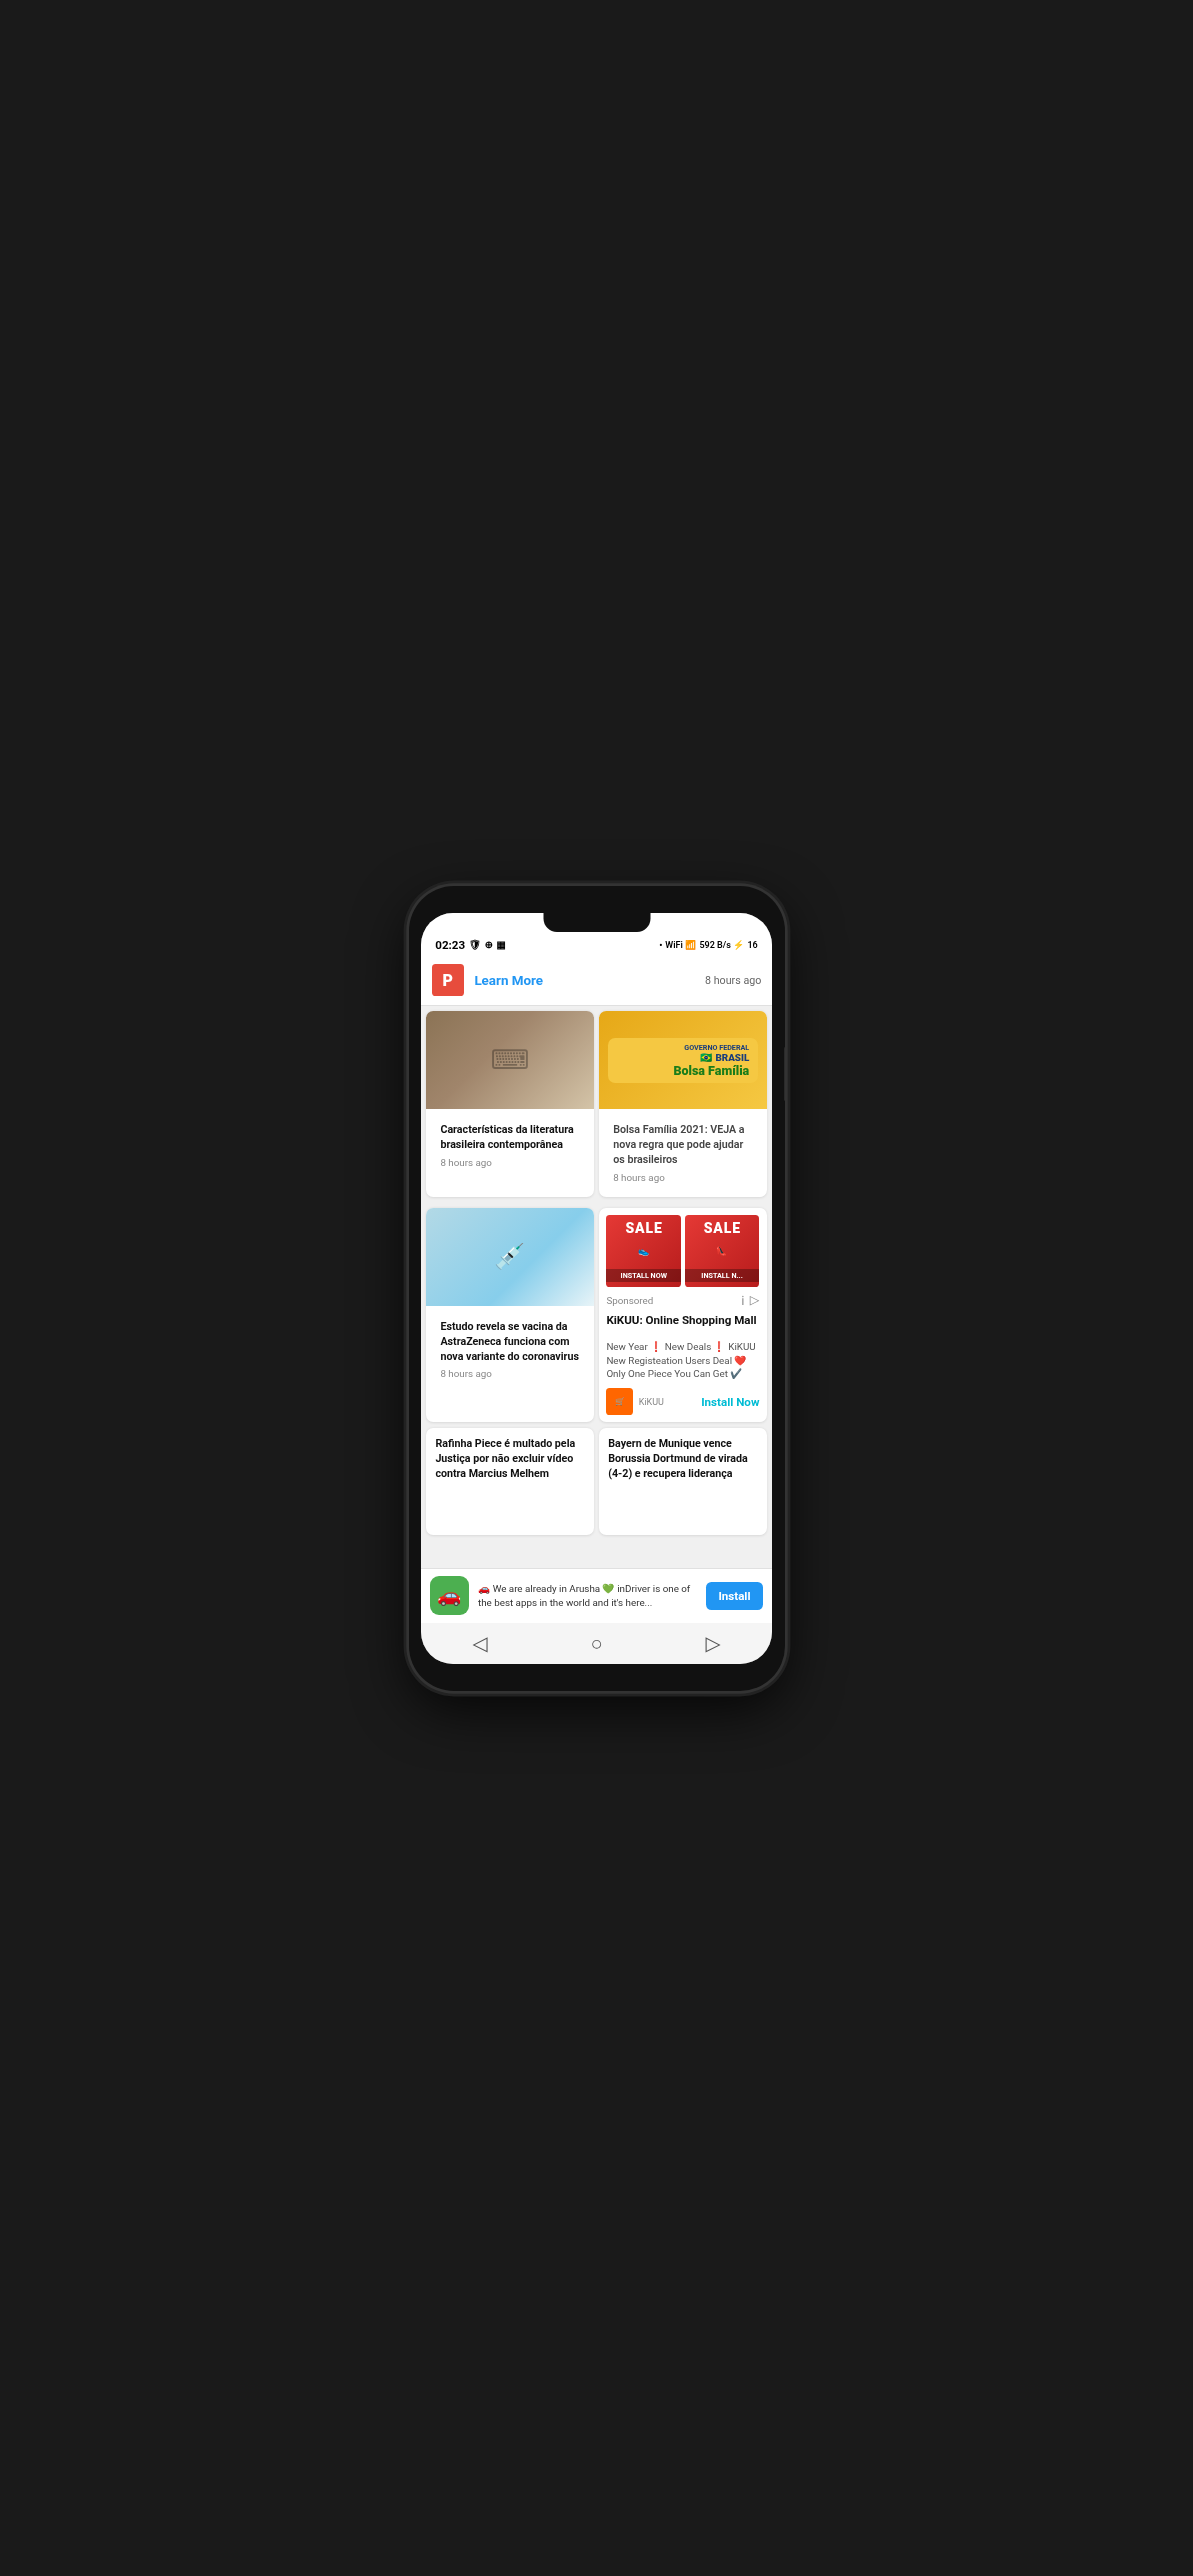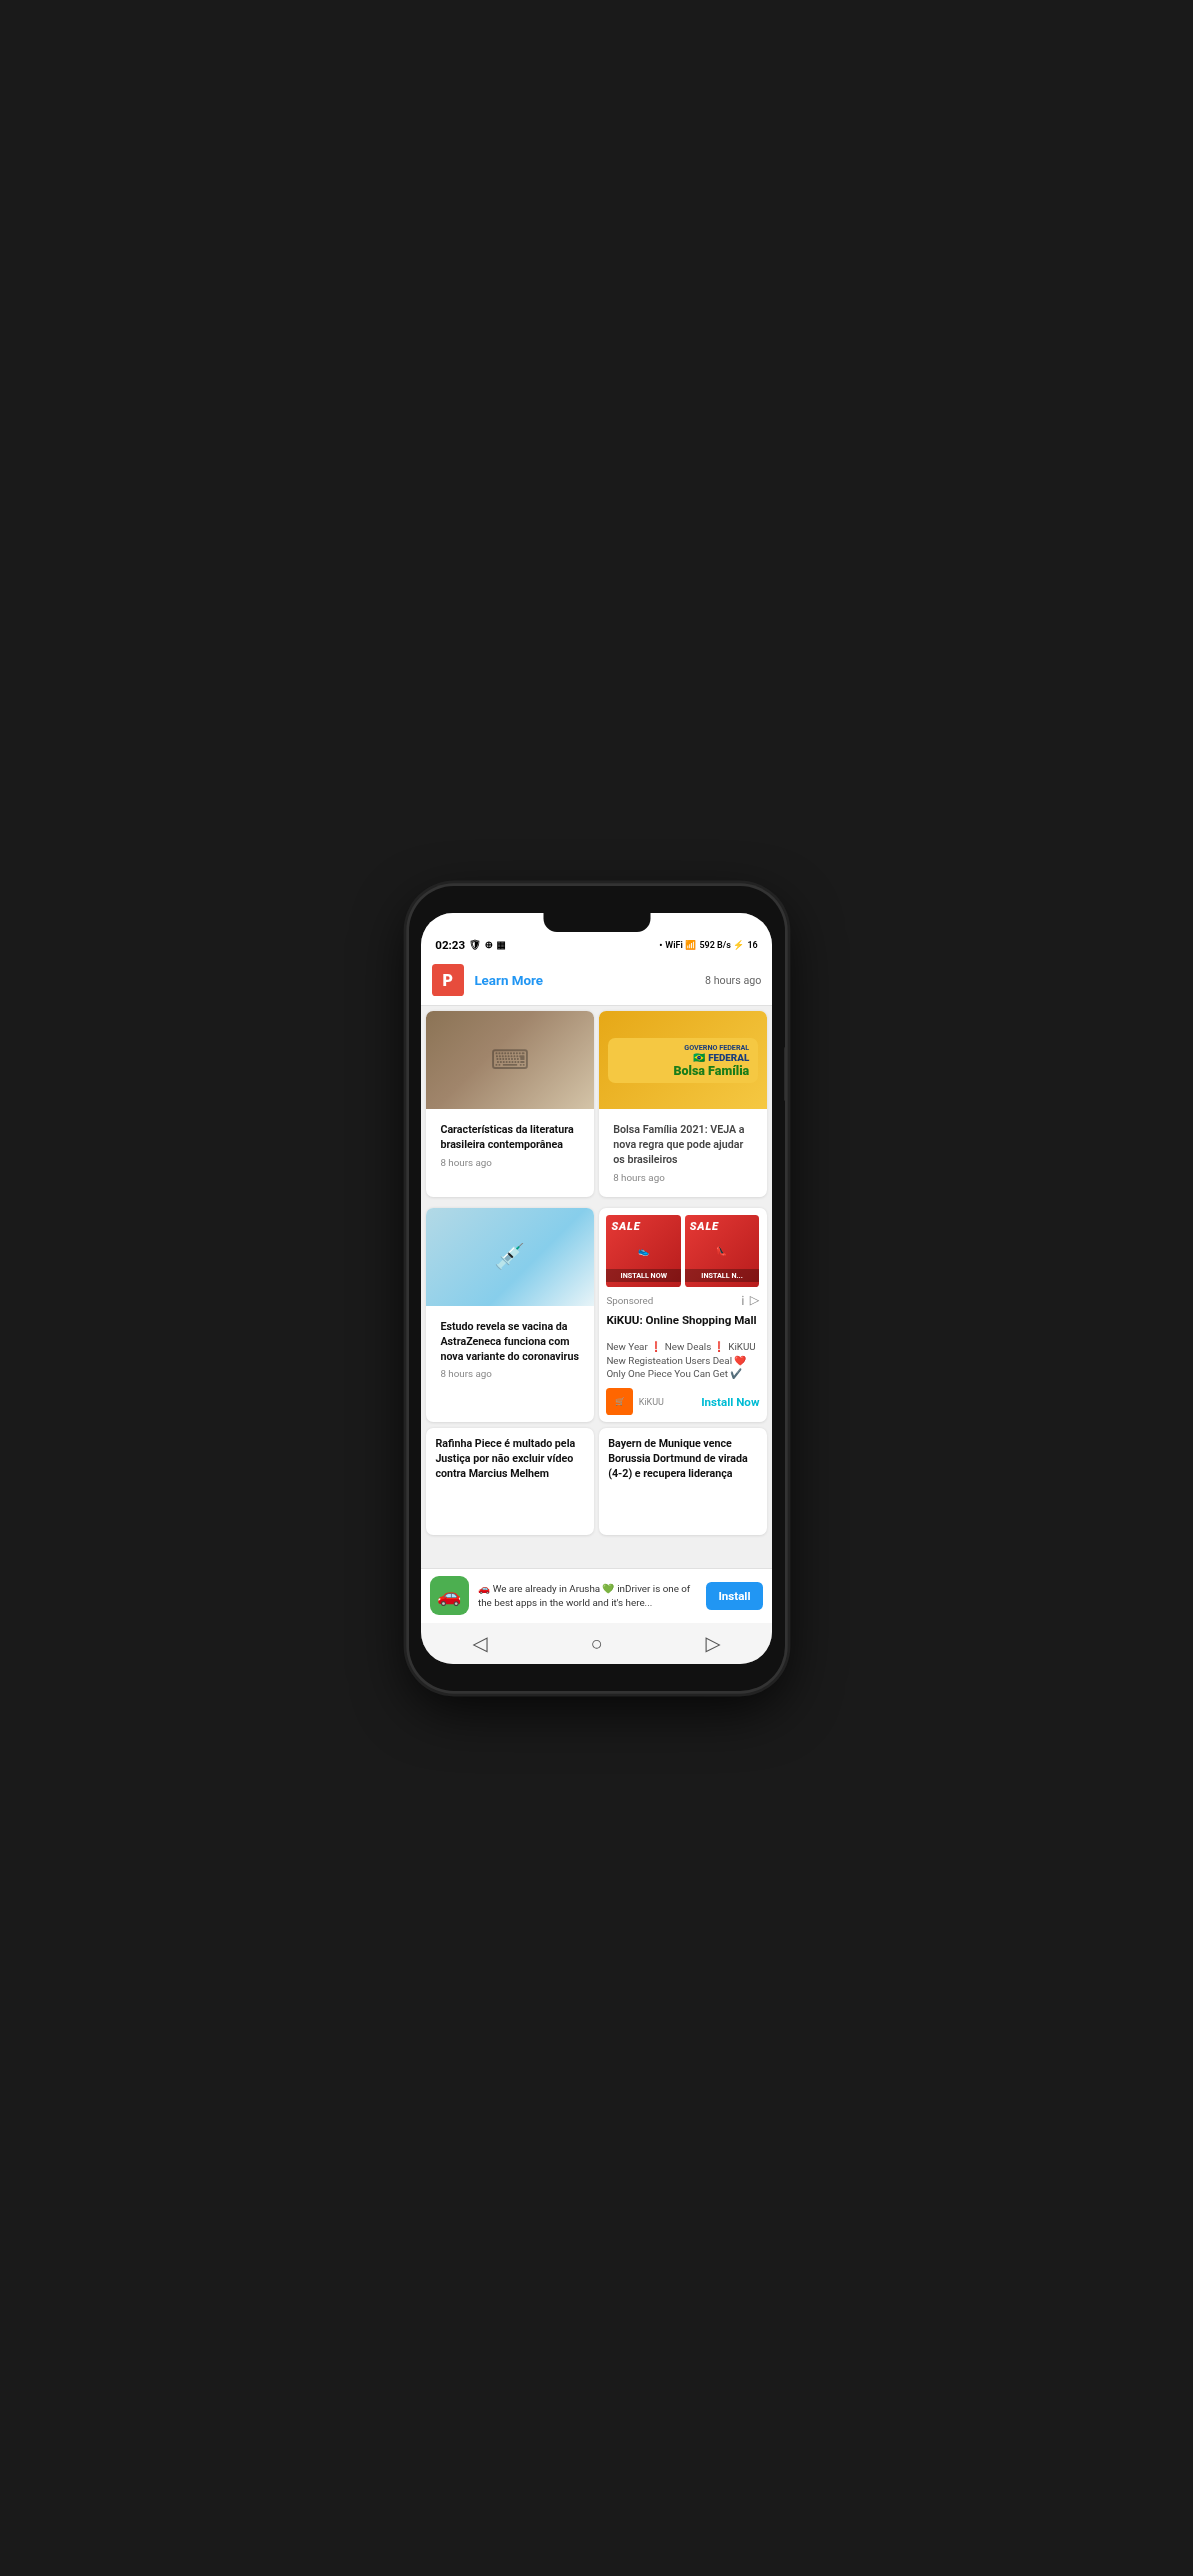--- a/index.html
+++ b/index.html
@@ -161,26 +161,25 @@
       display: flex;
       align-items: center;
       justify-content: center;
       font-size: 9px;
       color: white;
       font-weight: 900;
     }
     .sale-text {
       position: absolute;
       top: 5.4px;
-      left: 5px;
-      font-size: 11px;
+      left: 19px;
+      font-size: 14px;
       font-weight: 900;
       color: white;
       letter-spacing: 0.9px;
-      font-style: italic;
     }
     .install-now-overlay {
       position: absolute;
       bottom: 5.4px;
       left: 0;
       right: 0;
       text-align: center;
       font-size: 7.2px;
       font-weight: 700;
       color: white;
@@ -401,21 +400,21 @@
             <div class="news-card-title">Características da literatura brasileira contemporânea</div>
             <div class="news-card-time">8 hours ago</div>
           </div>
         </div>
 
         <div class="news-card">
           <div class="news-card-image">
             <div class="img-bolsa">
               <div class="bolsa-card">
                 <div class="bolsa-title">GOVERNO FEDERAL</div>
-                <div class="bolsa-brasil">🇧🇷 FEDERAL</div>
+                <div class="bolsa-brasil">🇧🇷 BRASIL</div>
                 <div class="bolsa-familia">Bolsa Família</div>
               </div>
             </div>
           </div>
           <div class="news-card-body">
             <div class="news-card-title secondary">Bolsa Família 2021: VEJA a nova regra que pode ajudar os brasileiros</div>
             <div class="news-card-time">8 hours ago</div>
           </div>
         </div>
       </div>

